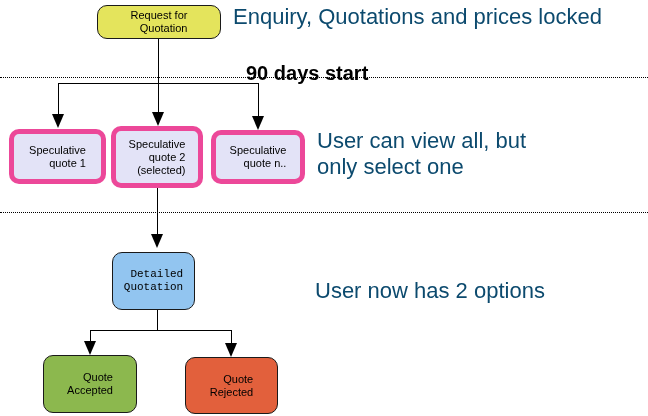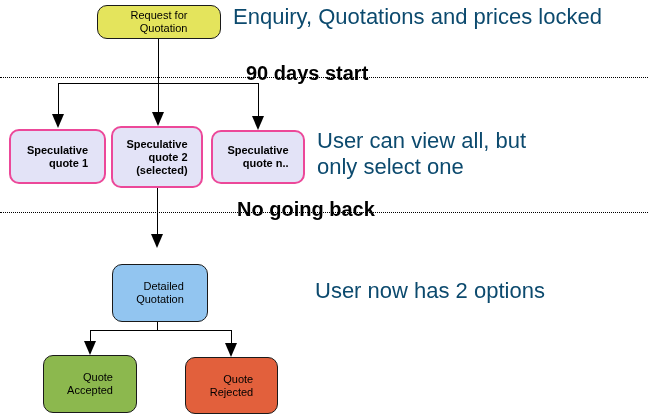--- a/index.html
+++ b/index.html
@@ -21,27 +21,27 @@
     justify-content: center;
     text-align: right;
     box-sizing: border-box;
   }
   .node .lbl {
     font-size: 11px;
     line-height: 13px;
     color: #000;
     white-space: pre-line;
   }
-  .node.spec { border: 2px solid #ec4899; font-weight: bold; }
+  .node.spec { border: 5px solid #ec4899; }
 
   #node-request  { left: 97px;  top: 5px;   width: 124px; height: 34px; }
   #node-spec1    { left: 9px;   top: 129px; width: 97px;  height: 55px; }
   #node-spec2    { left: 111px; top: 126px; width: 92px;  height: 62px; }
   #node-spec3    { left: 211px; top: 130px; width: 94px;  height: 54px; }
-  #node-detailed { left: 112px; top: 264px; width: 96px;  height: 58px; }
+  #node-detailed { left: 112px; top: 252px; width: 83px;  height: 58px; font-family: Liberation Mono, monospace; }
   #node-accepted { left: 43px;  top: 355px; width: 94px;  height: 58px; }
   #node-rejected { left: 185px; top: 357px; width: 93px;  height: 57px; }
 
   
   .divider {
     position: absolute;
     left: 0; width: 648px; height: 0;
     border-top: 1px dotted #000;
   }
   #divider-1 { top: 77px; }
@@ -159,20 +159,19 @@
     <span class="lbl">Quote
 Accepted</span>
   </div>
 
   <div class="node" id="node-rejected" style="background-color: rgb(226, 96, 60);">
     <span class="lbl">Quote
 Rejected</span>
   </div>
 
   <div class="divider-label" id="divider-label-1">90 days start</div>
-  <div class="divider-label" id="divider-label-2">No going back</div>
 
   <div class="annotation" id="annotation-top">Enquiry, Quotations and prices locked</div>
   <div class="annotation" id="annotation-middle">User can view all, but
 only select one</div>
   <div class="annotation" id="annotation-bottom">User now has 2 options</div>
 
 </div>
 
 </body></html>

